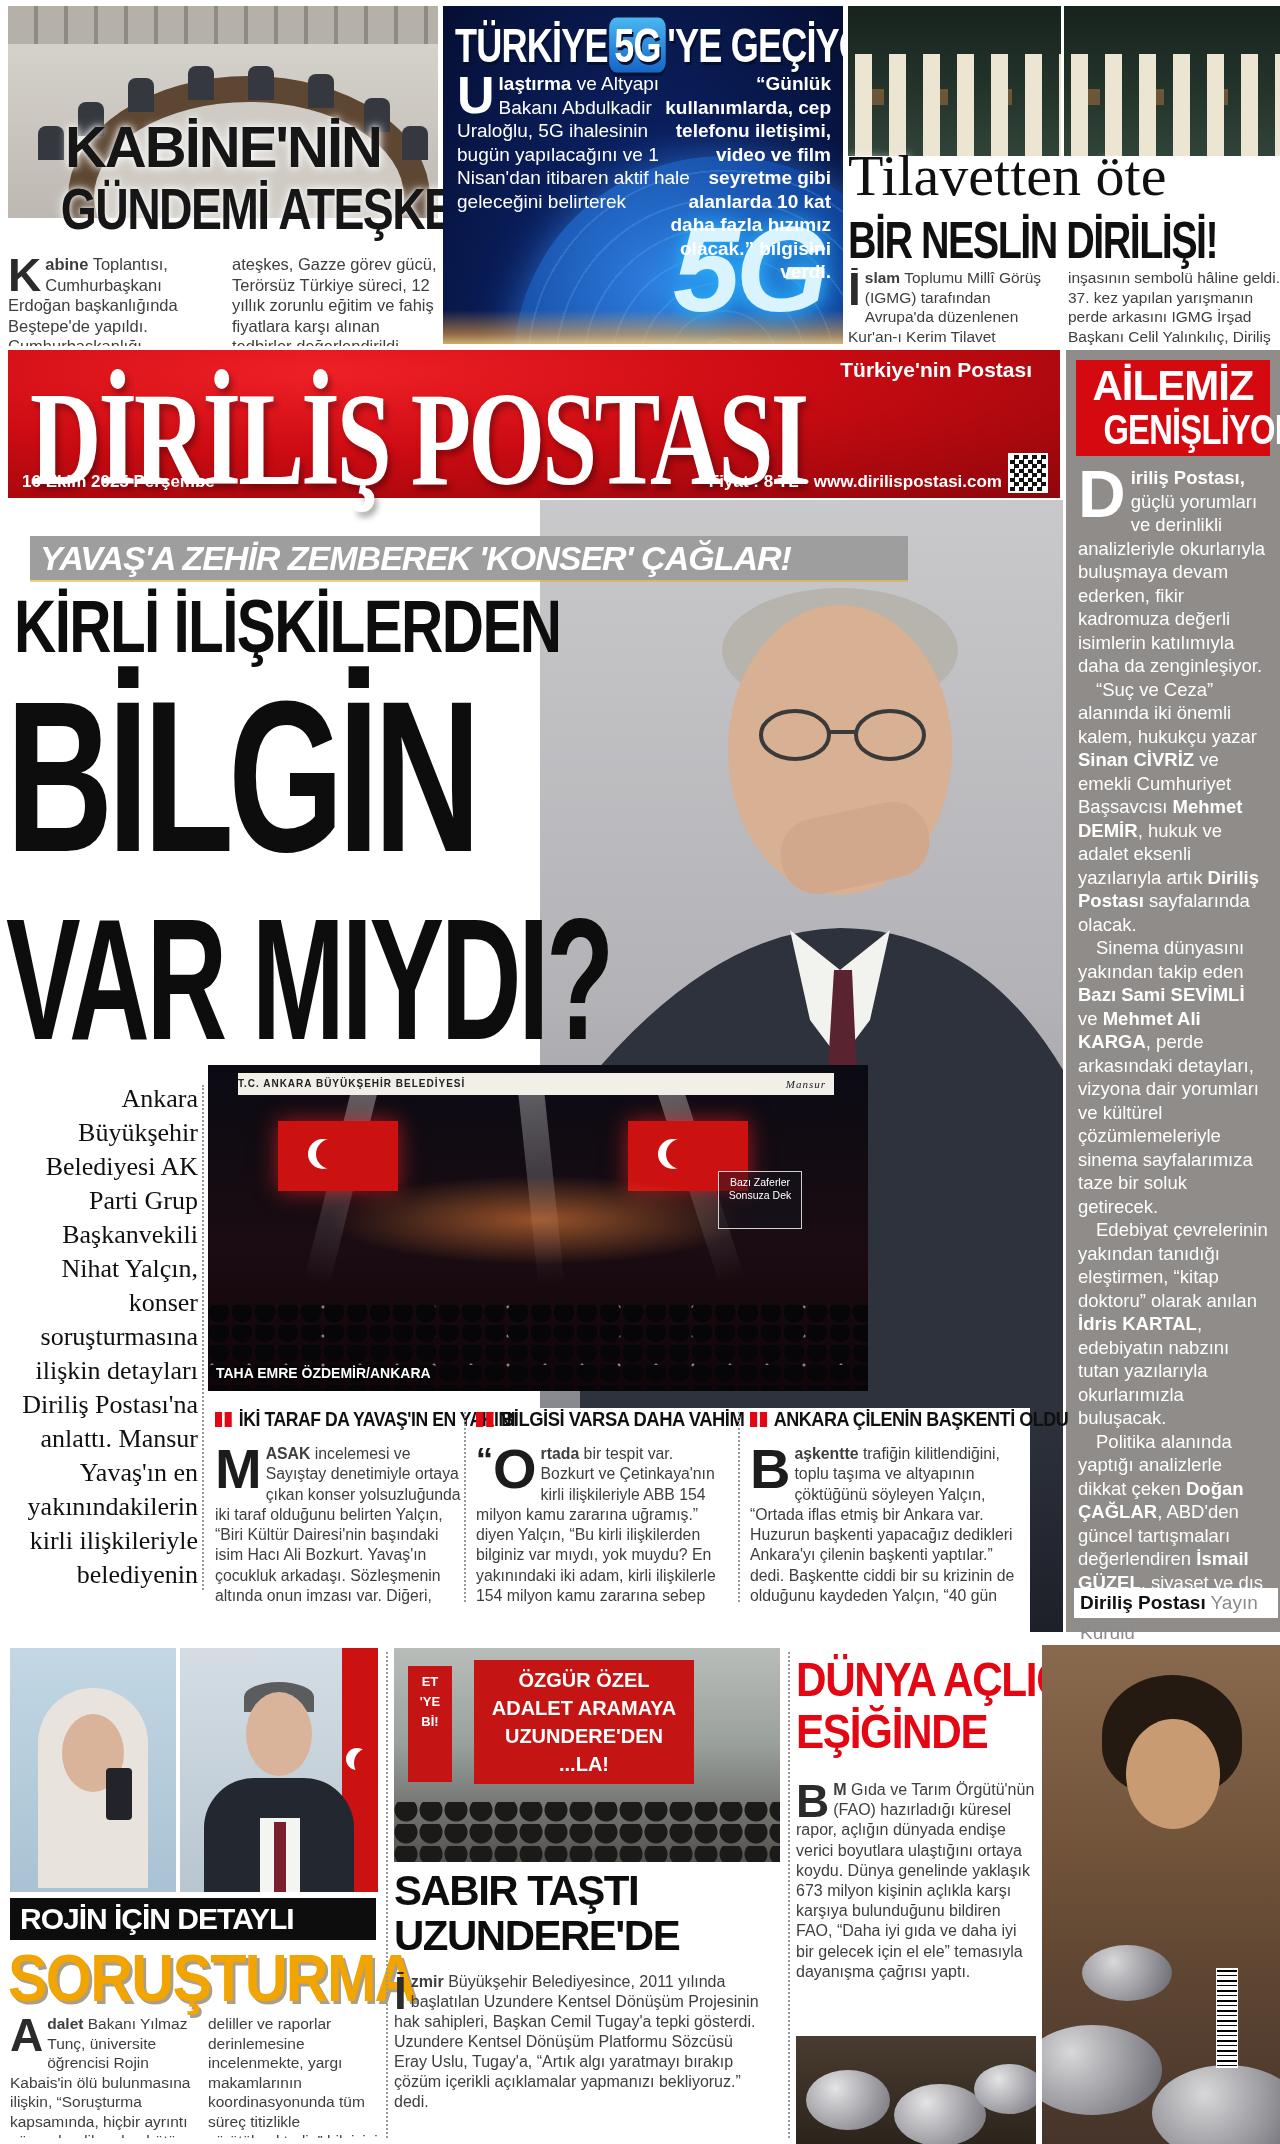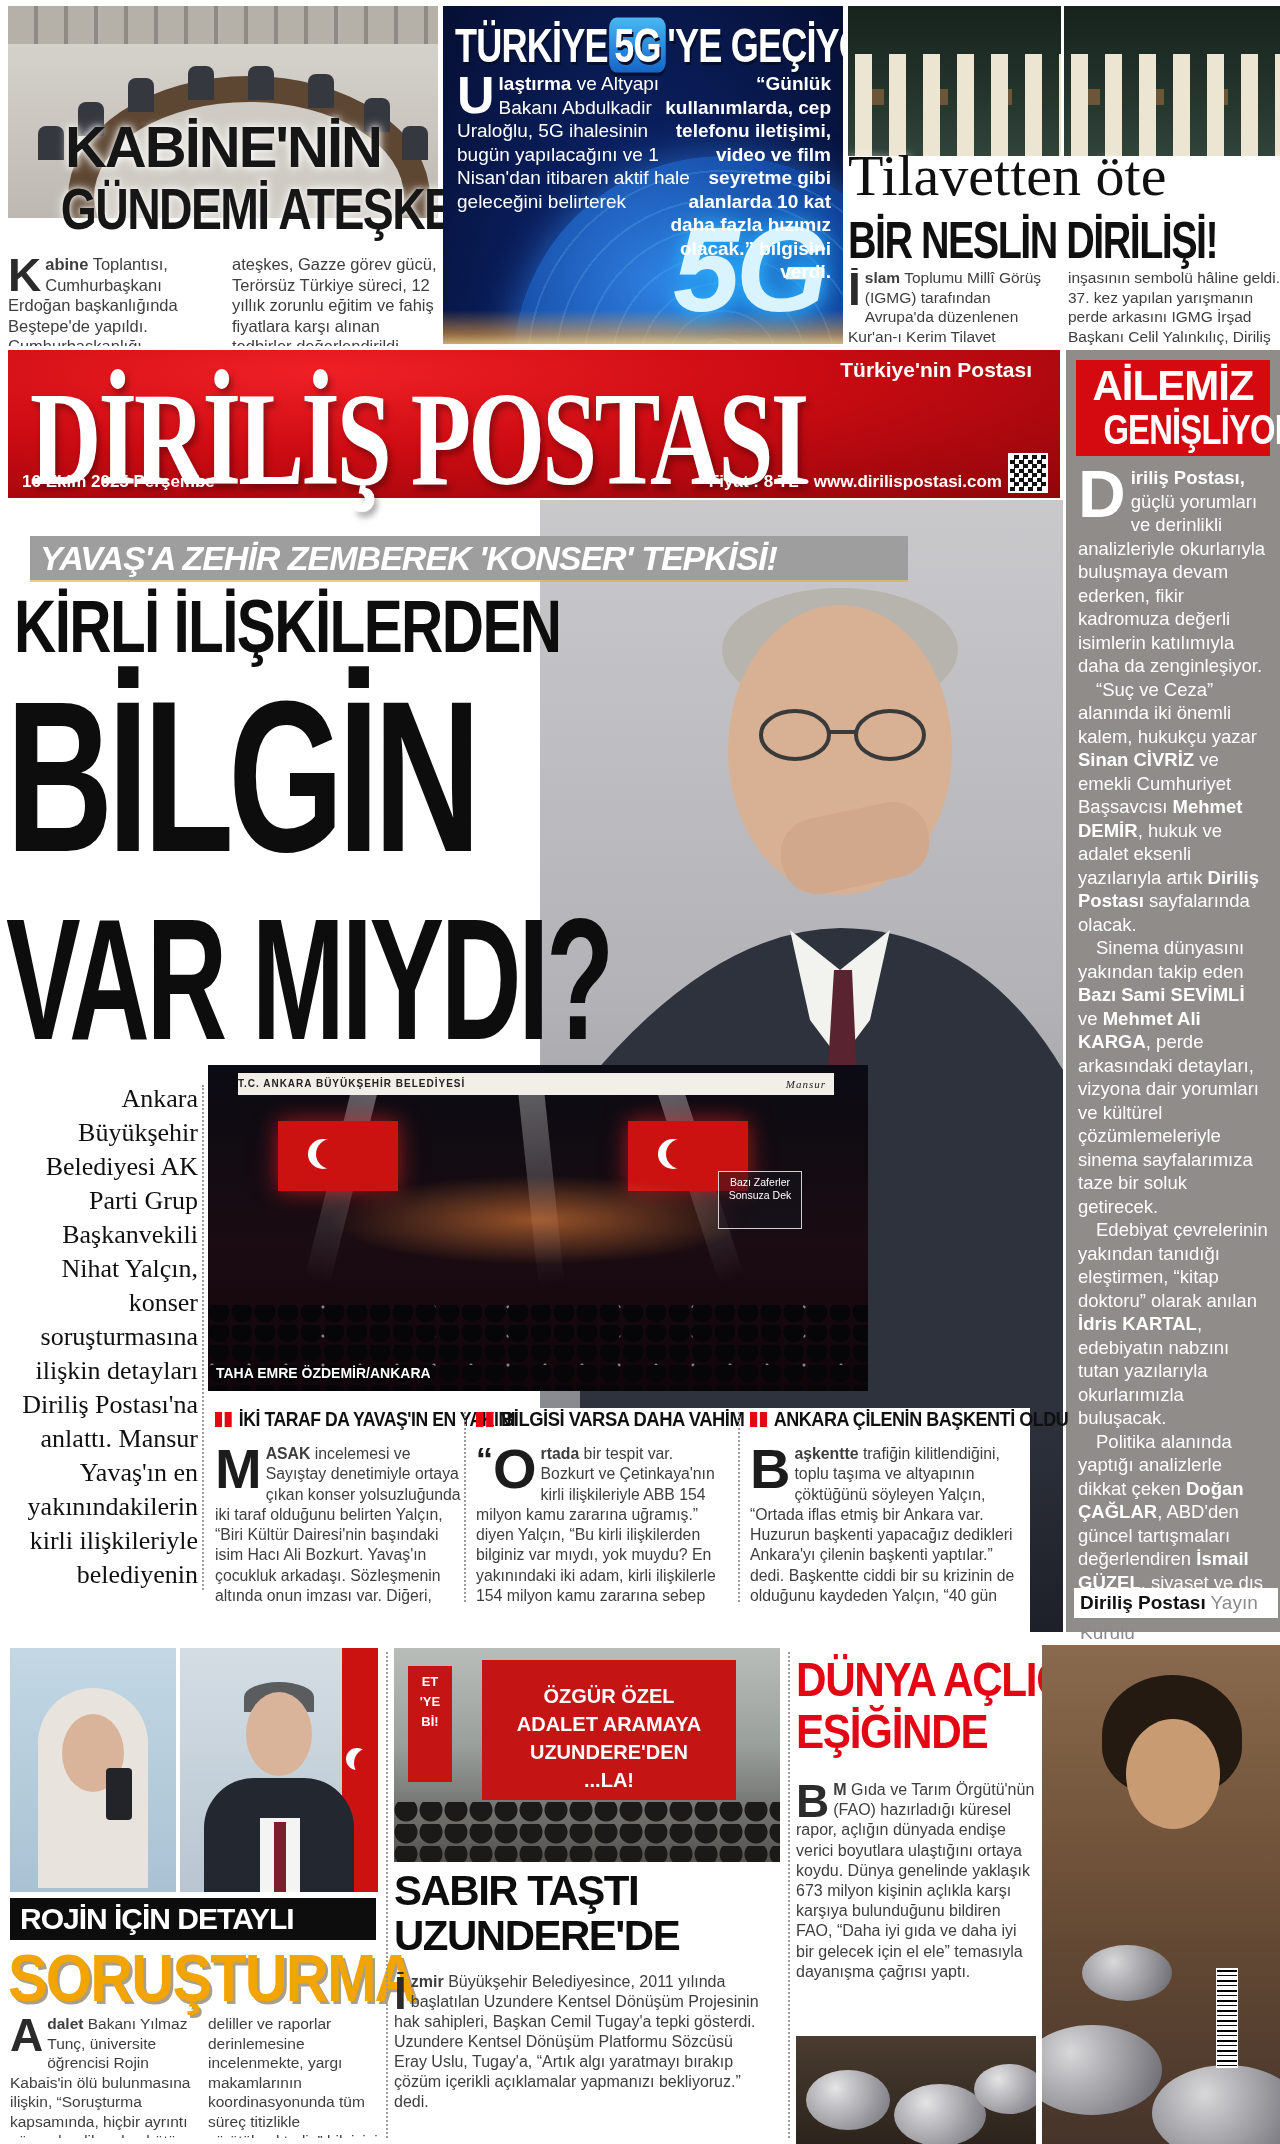--- a/index.html
+++ b/index.html
@@ -260,21 +260,21 @@
       <ellipse cx="350" cy="235" rx="34" ry="24" fill="none" stroke="#3a3a3a" stroke-width="4"></ellipse>
       <line x1="289" y1="232" x2="316" y2="232" stroke="#3a3a3a" stroke-width="4"></line>
       <rect x="240" y="310" width="150" height="76" rx="36" fill="#d2a88c" transform="rotate(-12 315 348)"></rect>
       <path d="M40,590 Q170,430 300,428 Q440,430 523,570 L523,908 L40,908 Z" fill="#2e323c"></path>
       <path d="M250,430 L300,470 L350,430 L330,520 L300,560 L270,520 Z" fill="#f2f2ef"></path>
       <path d="M294,470 L312,470 L318,600 L300,640 L286,600 Z" fill="#5a2330"></path>
     </svg>
   </div>
   <div class="abs yavas-strip"></div>
 
-  <div class="abs kicker-band">YAVAŞ'A ZEHİR ZEMBEREK 'KONSER' TEPKİSİ!</div>
+  <div class="abs kicker-band">YAVAŞ'A ZEHİR ZEMBEREK 'KONSER' ÇAĞLAR!</div>
   <div class="abs h-kirli">KİRLİ İLİŞKİLERDEN</div>
   <div class="abs h-bilgin">BİLGİN</div>
   <div class="abs h-var">VAR MIYDI?</div>
 
   <div class="abs intro">Ankara Büyükşehir Belediyesi AK Parti Grup Başkanvekili Nihat Yalçın, konser soruşturmasına ilişkin detayları Diriliş Postası'na anlattı. Mansur Yavaş'ın en yakınındakilerin kirli ilişkileriyle belediyenin milyonlarının dağıtıldığına dikkati çeken Yalçın, Yavaş'a “Bu kirli ilişkilerden bilginiz var mıydı, yok muydu?” diye sordu.</div>
   <div class="abs vrule" style="left:202px;top:1085px;height:505px"></div>
 
   <div class="abs concert">
     <div class="beam" style="left:120px;transform:rotate(14deg)"></div>
     <div class="beam" style="left:320px;transform:rotate(-6deg)"></div>
@@ -343,21 +343,21 @@
   </div>
   <div class="abs bl-b2 bcopy">deliller ve raporlar derinlemesine incelenmekte, yargı makamlarının koordinasyonunda tüm süreç titizlikle yürütülmektedir.” bilgisini verdi.</div>
   <div class="abs vrule" style="left:386px;top:1652px;height:486px"></div>
 
   <div class="abs uzun-photo">
     <div class="banner" style="left:14px;top:18px;width:44px;height:110px;font-size:13px;line-height:20px;padding-top:6px">
       <div>ET</div>
         <div>'YE</div>
         <div>Bİ!</div>
     </div>
-    <div class="banner" style="left:88px;top:12px;width:254px;height:118px;font-size:20px;line-height:28px;padding-top:22px">
+    <div class="banner" style="left:80px;top:12px;width:220px;height:118px;font-size:20px;line-height:28px;padding-top:6px">
       <div>ÖZGÜR ÖZEL</div>
       <div>ADALET ARAMAYA</div>
       <div>UZUNDERE'DEN</div>
       <div>...LA!</div>
     </div>
     <div class="ucrowd"></div>
   </div>
   <div class="abs uzun-head">
     <div>SABIR TAŞTI</div>
       <div>UZUNDERE'DE</div>

